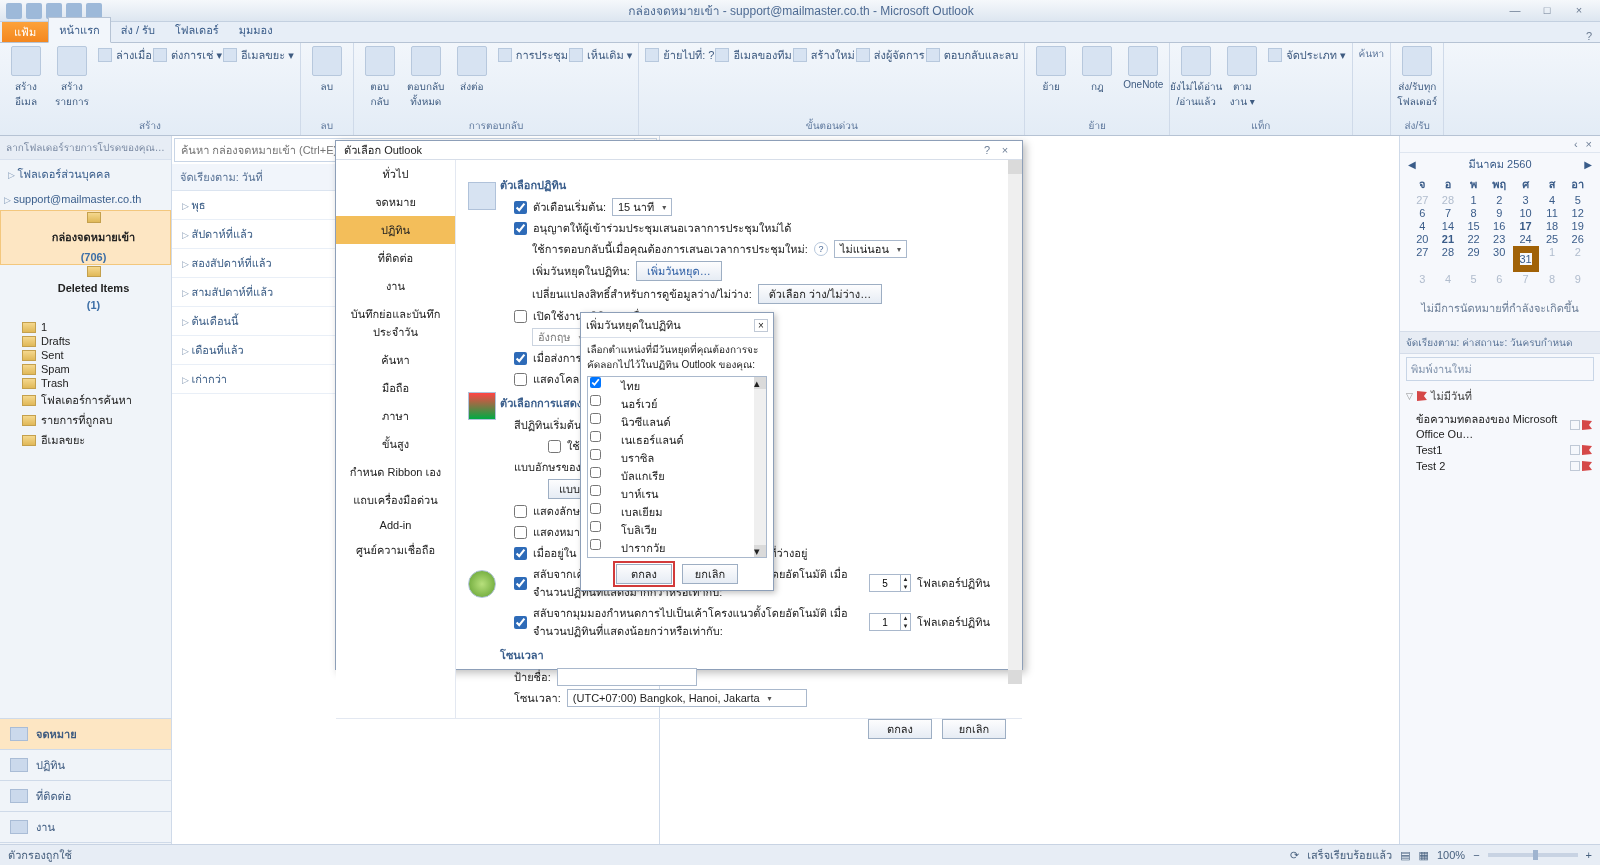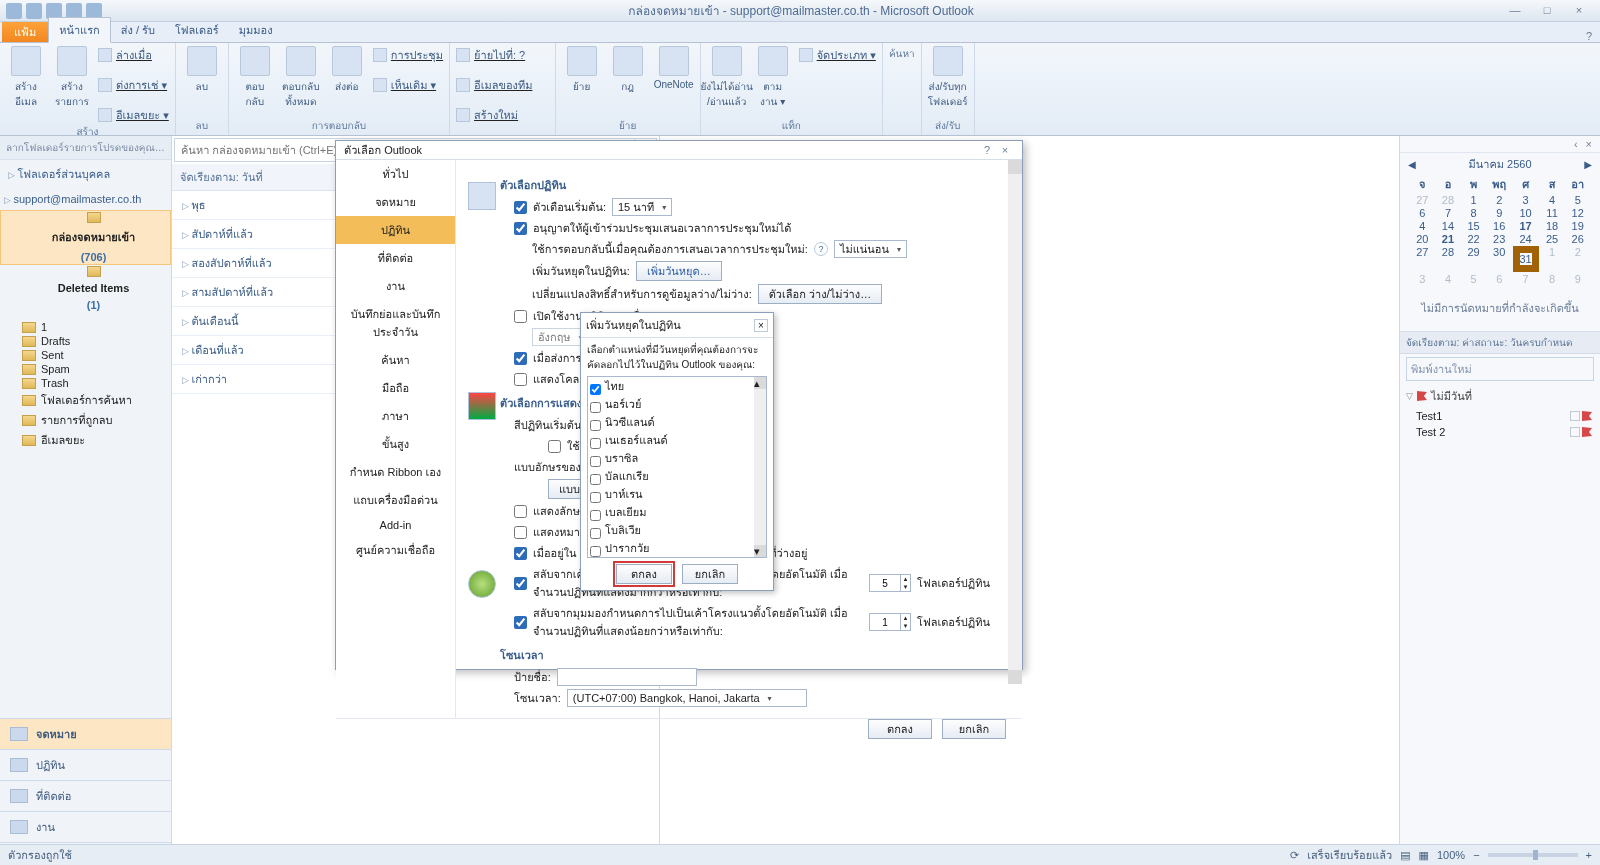--- a/index.html
+++ b/index.html
@@ -17,21 +17,21 @@
   .maintab{padding:3px 10px;color:#3a5c89;cursor:default;}
   .maintab.active{background:#f2f6fb;border:1px solid #b6c3d4;border-bottom:1px solid #f2f6fb;position:relative;top:1px;}
   .helpbtn{margin-left:auto;padding:0 8px;color:#6b7b91;}
   
   .ribbon{height:93px;background:linear-gradient(#f2f6fb,#e3ecf6);border-bottom:1px solid #b6c3d4;display:flex;}
   .rgroup{border-right:1px solid #cfdae9;padding:3px 6px 2px 6px;display:flex;flex-direction:column;}
   .rgroup .body{flex:1;display:flex;gap:6px;align-items:flex-start;}
   .rgroup .lbl{text-align:center;font-size:10px;color:#5d779c;}
   .bigbtn{display:flex;flex-direction:column;align-items:center;gap:3px;width:40px;color:#3e5b80;}
   .bigbtn .ic{width:30px;height:30px;background:#d7e3f2;border:1px solid #b7c8dd;border-radius:2px;}
-  .smallrow{display:flex;flex-direction:column;gap:12px;text-decoration:underline;}
+  .smallrow{display:flex;gap:1px;}
   .smallbtn{display:flex;align-items:center;gap:4px;color:#3e5b80;}
   .smallbtn .ic{width:14px;height:14px;background:#d7e3f2;border:1px solid #b7c8dd;}
   
   .main{display:flex;height:729px;}
   
   .nav{width:172px;background:#f0f4f9;border-right:1px solid #cfdae9;display:flex;flex-direction:column;}
   .nav .crumb{font-size:10px;color:#7a8aa3;padding:4px 6px;background:#e7edf5;border-bottom:1px solid #d8e1ee;white-space:nowrap;overflow:hidden;text-overflow:ellipsis;}
   .nav h4{font-size:11px;color:#3a5e8c;padding:5px 8px;font-weight:normal;}
   .nav h4::before{content:"▷ ";font-size:9px;opacity:.6;}
   .nav .branch{padding:1px 6px 1px 22px;display:flex;align-items:center;gap:5px;cursor:default;}
@@ -101,21 +101,21 @@
   .scroll{position:absolute;right:0;top:0;bottom:34px;width:14px;background:#efefef;display:flex;flex-direction:column;}
   .scroll i{height:14px;background:#dadada;display:block;}
   .scroll em{flex:1;}
   
   .hdlg{position:absolute;left:580px;top:312px;width:194px;background:#fff;border:1px solid #8d9fb8;box-shadow:2px 2px 6px rgba(0,0,0,.25);display:flex;flex-direction:column;z-index:50;}
   .hdlgtitle{display:flex;align-items:center;padding:3px 5px;border-bottom:1px solid #d7dee9;}
   .hdlgtitle .t{flex:1;}
   .hdlgtitle .x{width:14px;text-align:center;border:1px solid #c0c9d6;font-size:10px;}
   .hprompt{padding:4px 6px;font-size:10px;}
   .hlist{flex:1;border:1px solid #a9b8cc;margin:0 6px;height:110px;overflow:hidden;position:relative;background:#fff;}
-  .hitem{display:flex;align-items:flex-end;gap:4px;padding:0 2px;font-size:10px;}
+  .hitem{display:flex;align-items:flex-start;gap:20px;padding:0 2px;font-size:10px;}
   .hitem input{width:11px;height:11px;}
   .hlistscroll{position:absolute;right:0;top:0;bottom:0;width:12px;background:#efefef;display:flex;flex-direction:column;}
   .hlistscroll i{height:12px;background:#dadada;display:block;font-style:normal;}
   .hlistscroll em{flex:1;}
   .hbtns{display:flex;justify-content:center;gap:10px;padding:6px;}
   .hbtns .ok{outline:2px solid #d23a3a;outline-offset:1px;}
   
   .statusbar{position:absolute;left:0;right:0;bottom:0;height:21px;background:#e7edf5;border-top:1px solid #c8d3e3;display:flex;align-items:center;padding:0 8px;font-size:10px;color:#48617f;}
   .statusbar .r{margin-left:auto;display:flex;gap:8px;align-items:center;}
   .zoombar{width:90px;height:4px;background:#c8d3e3;position:relative;}
@@ -459,20 +459,27 @@
       </div>
     <div class="msgtxt">ไม่มีการนัดหมายที่กำลังจะเกิดขึ้น</div>
     <div class="sorthdr">จัดเรียงตาม: ค่าสถานะ: วันครบกำหนด</div>
     <div class="newtask">พิมพ์งานใหม่</div>
     <div class="flagcat">
       <span class="redflag"></span>
       <span>ไม่มีวันที่</span>
     </div>
     <div id="tasklist">
         <div class="task">
+          <span>ข้อความทดลองของ Microsoft Office Ou…</span>
+          <span style="display:flex;gap:2px">
+            <span style="width:10px;height:10px;border:1px solid #c0c9d6"></span>
+            <span class="redflag"></span>
+          </span>
+        </div>
+        <div class="task">
           <span>Test1</span>
           <span style="display:flex;gap:2px">
             <span style="width:10px;height:10px;border:1px solid #c0c9d6"></span>
             <span class="redflag"></span>
           </span>
         </div>
         <div class="task">
           <span>Test 2</span>
           <span style="display:flex;gap:2px">
             <span style="width:10px;height:10px;border:1px solid #c0c9d6"></span>

